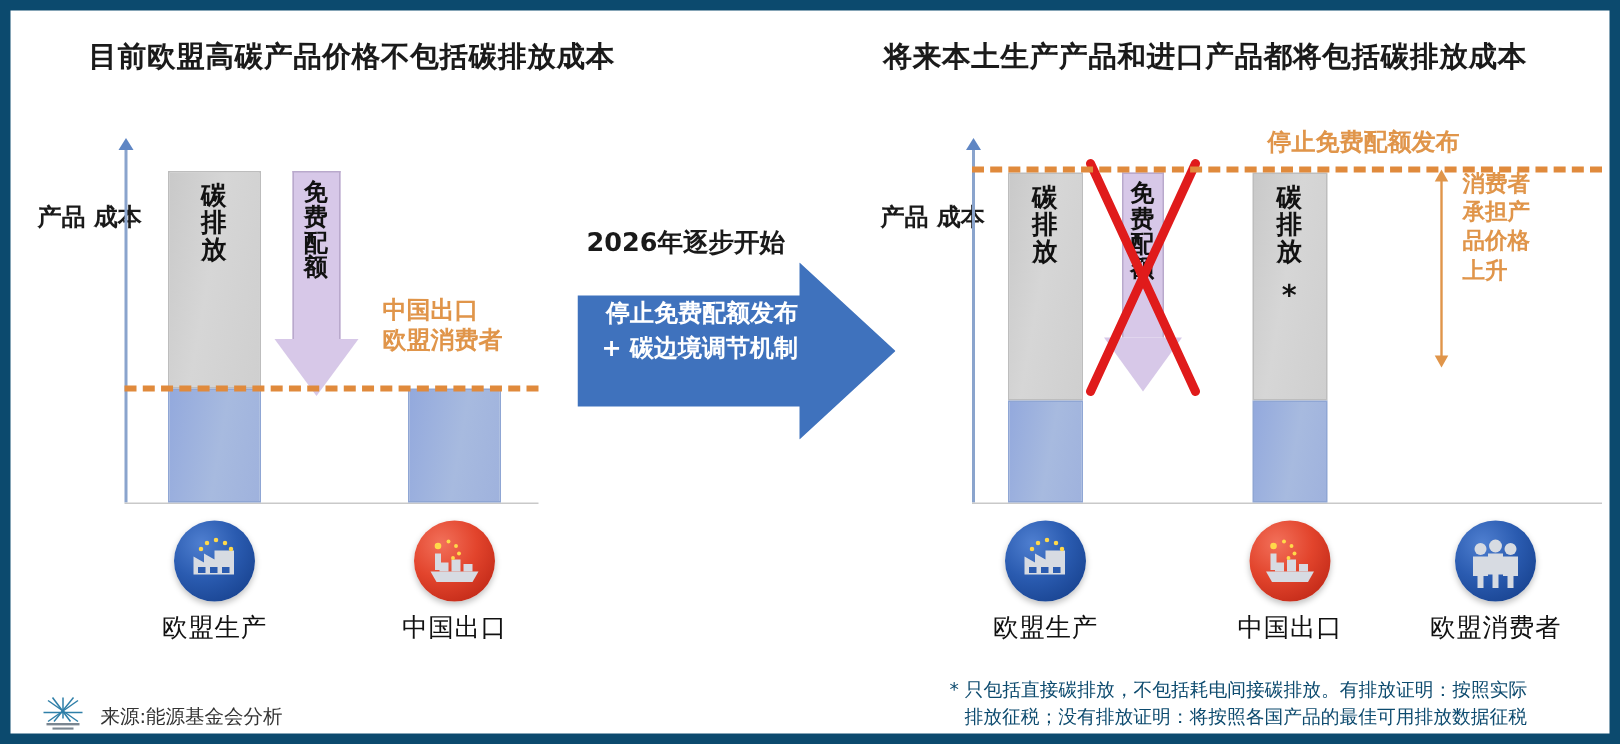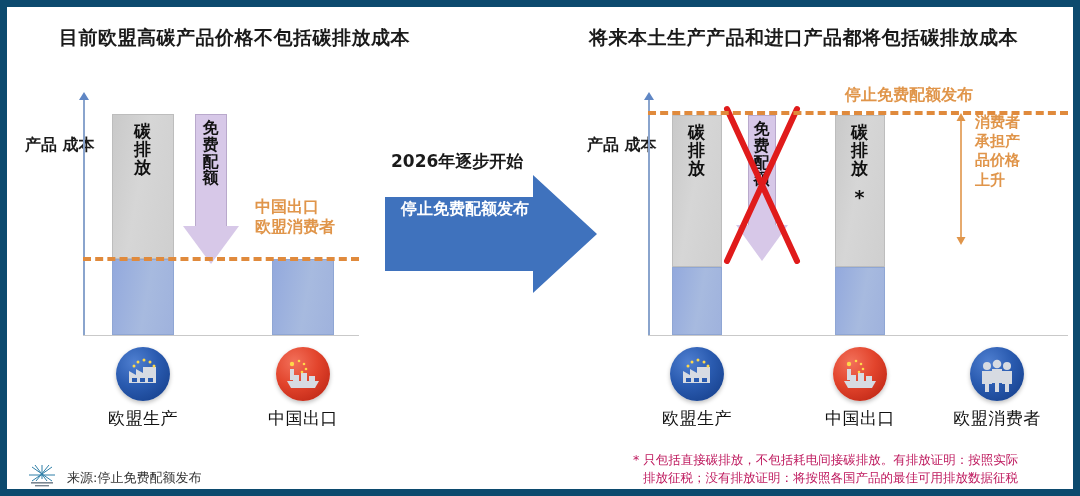--- a/index.html
+++ b/index.html
@@ -107,21 +107,21 @@
     background:radial-gradient(circle at 34% 28%,#4f7fd0 0%,#2a5bb0 45%,#123a84 100%);
     box-shadow:0 2px 4px rgba(0,0,0,.25);
   }
   .icon-cn{
     background:radial-gradient(circle at 34% 28%,#f2705a 0%,#e2442c 45%,#b51f10 100%);
     box-shadow:0 2px 4px rgba(0,0,0,.25);
   }
 
   
   .footnote{
-    position:absolute;font-size:12.5px;color:#be185d;line-height:1.55;
+    position:absolute;font-size:12.5px;color:#0c4a6e;line-height:1.55;
     white-space:nowrap;
   }
   .footnote span{display:block;}
 
   .source{
     position:absolute;font-size:13px;color:#333;white-space:nowrap;
   }
 </style>
 </head>
 <body>
@@ -202,20 +202,21 @@
   </div>
   <div class="cat-label" style="left:244px;top:400px;width:104px;">中国出口</div>
 
   <div class="big-arrow-label" style="left:384px;top:143px;">2026年逐步开始</div>
 
   <svg class="abs" style="left:378px;top:168px;" width="212" height="118">
     <path d="M0 22 L148 22 L148 0 L212 59 L148 118 L148 96 L0 96 Z" fill="#3f72bd"></path>
   </svg>
   <div class="big-arrow-text" style="left:394px;top:190px;">
     <span>停止免费配额发布</span>
+    <span>+ 碳边境调节机制</span>
   </div>
 
   <div class="panel-title abs" style="left:582px;top:18px;">将来本土生产产品和进口产品都将包括碳排放成本</div>
 
   <div class="axis-label abs" style="left:580px;top:88px;width:52px;">
     <span>产品</span>
     <span>成本</span>
   </div>
   <div class="axis-v" style="left:641px;top:92px;height:236px;"></div>
   <div class="axis-h" style="left:641px;top:328px;width:420px;"></div>
@@ -331,15 +332,15 @@
       <line x1="17" y1="2" x2="17" y2="16"></line>
       <line x1="4" y1="12" x2="30" y2="12"></line>
       <line x1="7" y1="4" x2="27" y2="18"></line>
       <line x1="27" y1="4" x2="7" y2="18"></line>
       <line x1="10" y1="2" x2="22" y2="18"></line>
       <line x1="24" y1="2" x2="11" y2="18"></line>
     </g>
     <rect x="6" y="19" width="22" height="1.6" fill="#7a8691"></rect>
     <rect x="10" y="22" width="14" height="1.4" fill="#7a8691"></rect>
   </svg>
-  <div class="source" style="left:60px;top:462px;">来源:停止免费配额发布</div>
+  <div class="source" style="left:60px;top:462px;">来源:能源基金会分析</div>
 
 </div>
 
 </body></html>

